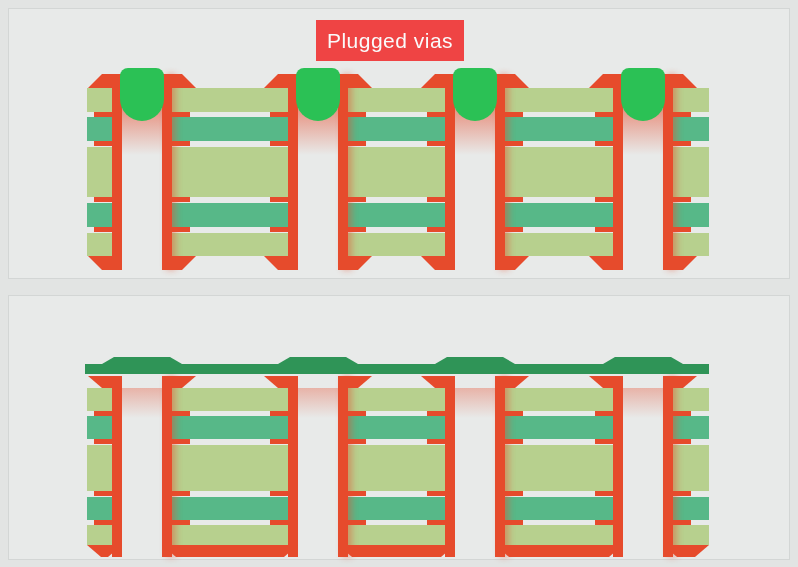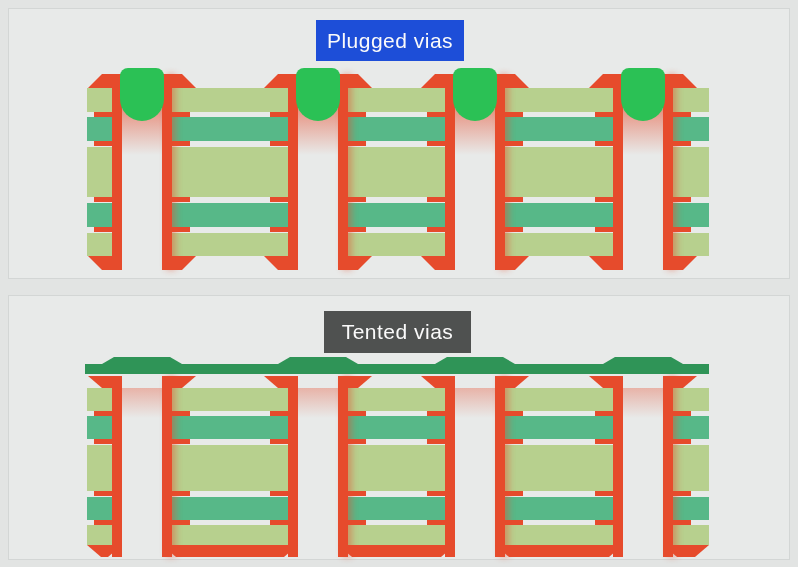--- a/index.html
+++ b/index.html
@@ -101,21 +101,21 @@
         <div class="shape" style="left: 586px; top: 103px; width: 18px; height: 5px; background: rgb(230, 75, 44);"></div>
         <div class="shape" style="left: 664px; top: 103px; width: 18px; height: 5px; background: rgb(230, 75, 44);"></div>
         <div class="shape" style="left: 586px; top: 132px; width: 18px; height: 5px; background: rgb(230, 75, 44);"></div>
         <div class="shape" style="left: 664px; top: 132px; width: 18px; height: 5px; background: rgb(230, 75, 44);"></div>
         <div class="shape" style="left: 586px; top: 188px; width: 18px; height: 5px; background: rgb(230, 75, 44);"></div>
         <div class="shape" style="left: 664px; top: 188px; width: 18px; height: 5px; background: rgb(230, 75, 44);"></div>
         <div class="shape" style="left: 586px; top: 218px; width: 18px; height: 5px; background: rgb(230, 75, 44);"></div>
         <div class="shape" style="left: 664px; top: 218px; width: 18px; height: 5px; background: rgb(230, 75, 44);"></div>
         <div class="shape" style="left: 612px; top: 59px; width: 44px; height: 53px; background: rgb(43, 193, 85); border-radius: 8px 8px 22px 22px;"></div>
       </div>
-    <div class="label-box" style="left: 307px; top: 11px; width: 148px; height: 41px; background: #1d4ed8; color: rgb(250, 250, 250);">
+    <div class="label-box" style="left: 307px; top: 11px; width: 148px; height: 41px; background: #ef4444; color: rgb(250, 250, 250);">
       <span>Plugged vias</span>
     </div>
   </section>
 
   <section class="panel" style="left: 8px; top: 295px; width: 782px; height: 265px; background: rgb(232, 234, 233); border-color: rgb(211, 214, 213);">
     <div class="diagram">
         <div class="shape" style="left: 78px; top: 92px; width: 25px; height: 23px; background: rgb(183, 208, 142);"></div>
         <div class="shape" style="left: 78px; top: 120px; width: 25px; height: 23px; background: rgb(87, 184, 136);"></div>
         <div class="shape" style="left: 78px; top: 149px; width: 25px; height: 46px; background: rgb(183, 208, 142);"></div>
         <div class="shape" style="left: 78px; top: 201px; width: 25px; height: 23px; background: rgb(87, 184, 136);"></div>
@@ -196,18 +196,15 @@
         <div class="shape" style="left: 269px; top: 61px; width: 80px; height: 7px; background: rgb(47, 148, 87); clip-path: polygon(15% 0px, 85% 0px, 100% 100%, 0px 100%);"></div>
         <div class="shape" style="left: 426px; top: 61px; width: 80px; height: 7px; background: rgb(47, 148, 87); clip-path: polygon(15% 0px, 85% 0px, 100% 100%, 0px 100%);"></div>
         <div class="shape" style="left: 594px; top: 61px; width: 80px; height: 7px; background: rgb(47, 148, 87); clip-path: polygon(15% 0px, 85% 0px, 100% 100%, 0px 100%);"></div>
         <div class="shape" style="left: 76px; top: 68px; width: 624px; height: 10px; background: rgb(47, 148, 87);"></div>
         <div class="shape" style="left: 78px; top: 249px; width: 35px; height: 12px; background: rgb(230, 75, 44); clip-path: polygon(0px 0px, 100% 0px, calc(100% - 14px) 100%, 14px 100%);"></div>
         <div class="shape" style="left: 153px; top: 249px; width: 136px; height: 12px; background: rgb(230, 75, 44); clip-path: polygon(0px 0px, 100% 0px, calc(100% - 14px) 100%, 14px 100%);"></div>
         <div class="shape" style="left: 329px; top: 249px; width: 117px; height: 12px; background: rgb(230, 75, 44); clip-path: polygon(0px 0px, 100% 0px, calc(100% - 14px) 100%, 14px 100%);"></div>
         <div class="shape" style="left: 486px; top: 249px; width: 128px; height: 12px; background: rgb(230, 75, 44); clip-path: polygon(0px 0px, 100% 0px, calc(100% - 14px) 100%, 14px 100%);"></div>
         <div class="shape" style="left: 654px; top: 249px; width: 46px; height: 12px; background: rgb(230, 75, 44); clip-path: polygon(0px 0px, 100% 0px, calc(100% - 14px) 100%, 14px 100%);"></div>
       </div>
-    <div class="label-box" style="left: 315px; top: 15px; width: 147px; height: 42px; background: rgb(79, 81, 80); color: rgb(250, 250, 250);">
-      <span>Tented vias</span>
-    </div>
   </section>
 
 </div>
 
 </body></html>

